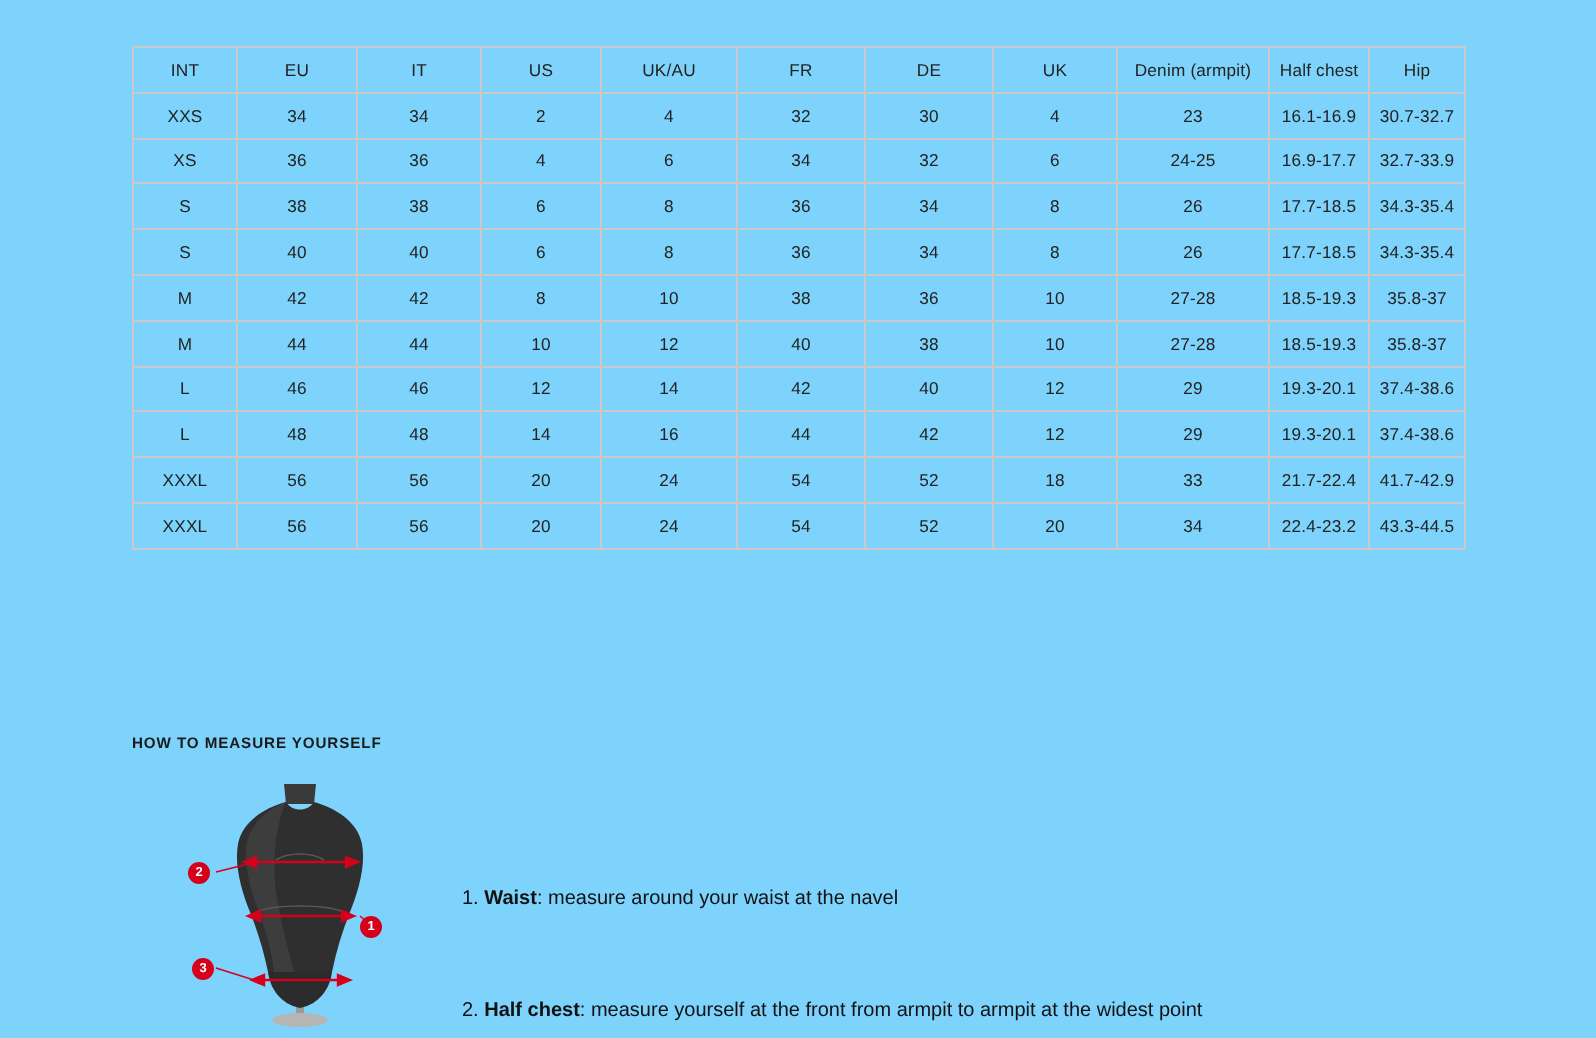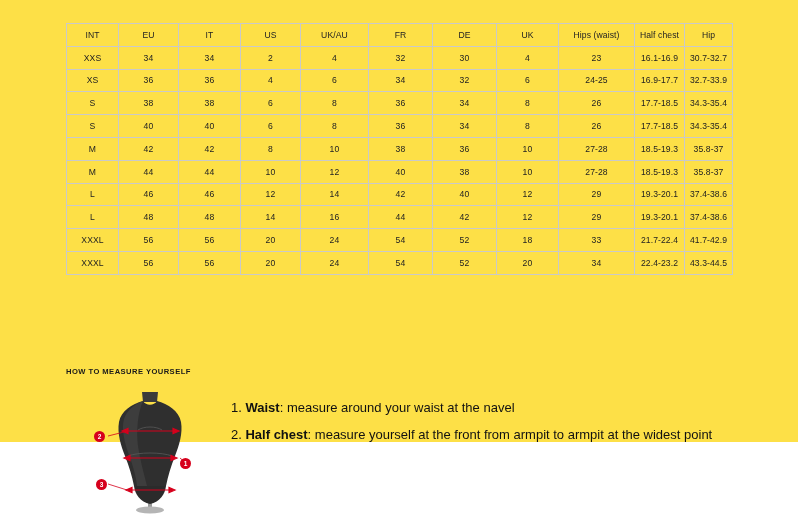--- a/index.html
+++ b/index.html
@@ -7,22 +7,22 @@
     margin: 0; padding: 0;
     width: 798px; height: 519px;
     background: #ffffff;
     font-family: "Liberation Sans", sans-serif;
     color: #1a1a1a;
     overflow: hidden;
   }
   #page {
     position: relative;
     width: 798px;
-    height: 442px;
-    background: #fde047;
+    height: 519px;
+    background: #7dd3fc;
   }
   
   .table-wrap {
     position: absolute;
     left: 66px;
     top: 23px;
     width: 666px;
   }
   table.size-table {
     border-collapse: collapse;
@@ -81,24 +81,25 @@
     width: 115px;
     height: 130px;
     margin-left: 28px;
     flex: none;
   }
   .notes {
     margin-left: 22px;
     padding-top: 14px;
   }
   .note-line {
-    font-size: 13px;
+    font-size: 10px;
     color: #111111;
     margin-bottom: 11px;
     line-height: 1.2;
+    margin-top: 44px;
   }
   .note-line b { font-weight: bold; }
   .bullet-num {
     display: inline-block;
     min-width: 8px;
   }
 
   
   .dot {
     position: absolute;
@@ -141,21 +142,21 @@
       <thead>
         <tr id="hdr-row">
             <th>INT</th>
             <th>EU</th>
             <th>IT</th>
             <th>US</th>
             <th>UK/AU</th>
             <th>FR</th>
             <th>DE</th>
             <th>UK</th>
-            <th>Hips (waist)</th>
+            <th>Denim (armpit)</th>
             <th>Half chest</th>
             <th>Hip</th>
           </tr>
       </thead>
       <tbody id="body-rows">
           <tr>
             <td>XXS</td>
             <td>34</td>
             <td>34</td>
             <td>2</td>

